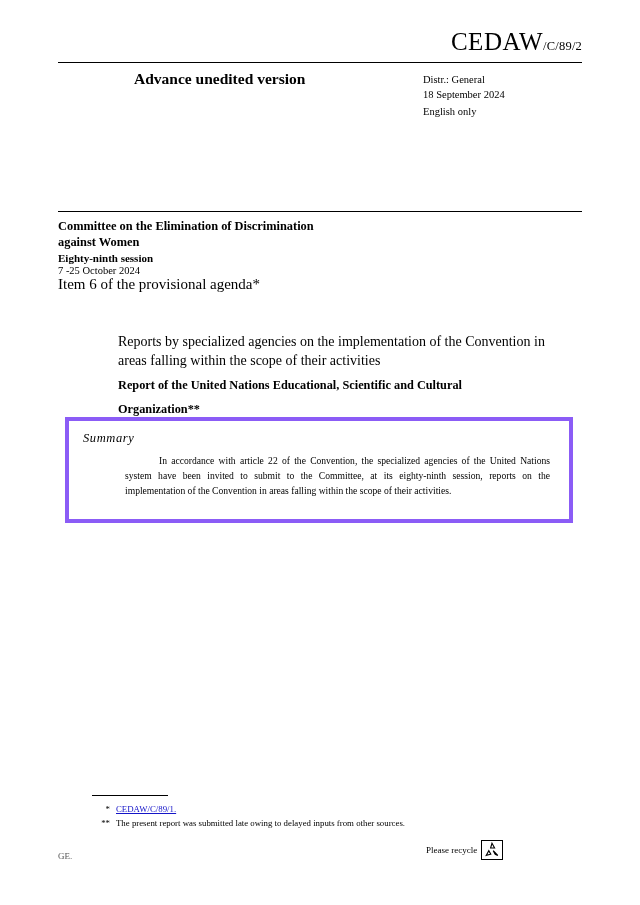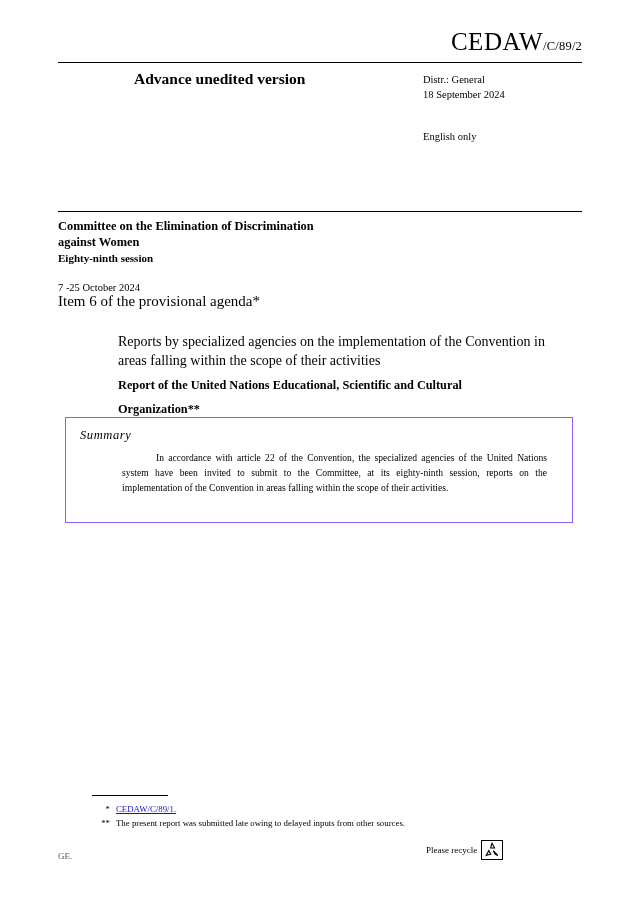--- a/index.html
+++ b/index.html
@@ -68,21 +68,21 @@
     font-family: Liberation Serif, serif;
   }
   .distr {
     position: absolute;
     left: 423px;
     top: 72px;
     font-size: 10.5px;
     line-height: 15px;
   }
   .distr .english {
-    margin-top: 27px;
+    margin-top: 2px;
   }
 
   .rule-mid {
     position: absolute;
     left: 58px;
     top: 211px;
     width: 524px;
     height: 0;
     border-top: 1.6px solid #000;
   }
@@ -99,21 +99,21 @@
     font-weight: bold;
     line-height: 15.5px;
   }
   .committee .c-session {
     font-size: 11px;
     font-weight: bold;
     margin-top: 2px;
   }
   .committee .c-dates {
     font-size: 10.5px;
-    margin-top: 18px;
+    margin-top: 1px;
   }
   .committee .c-item {
     font-size: 15px;
     margin-top: 0;
   }
   .committee .c-impl {
     font-size: 10.5px;
     font-weight: bold;
     margin-top: 1px;
   }
@@ -139,21 +139,21 @@
     line-height: 24px;
   }
 
   
   .summary-box {
     position: absolute;
     left: 65px;
     top: 417px;
     width: 508px;
     height: 106px;
-    border: 1px solid #8b5cf6;
+    border: 4px solid #8b5cf6;
     box-sizing: border-box;
   }
   .summary-label {
     position: absolute;
     left: 14px;
     top: 10px;
     font-size: 12.5px;
     font-style: italic;
     letter-spacing: 0.6px;
   }

